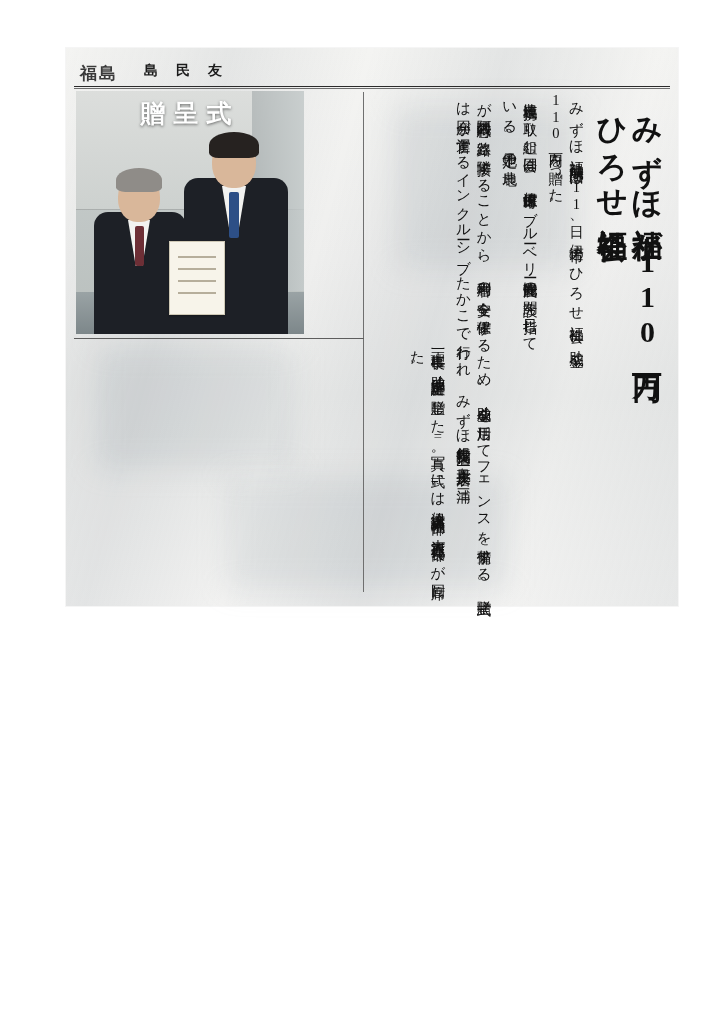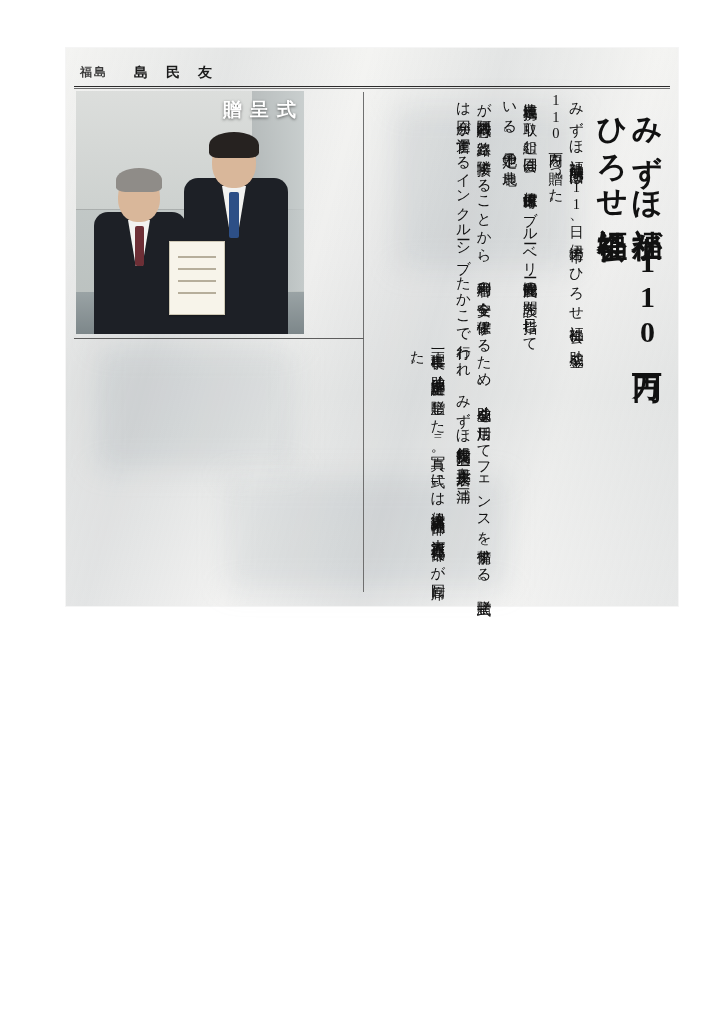--- a/index.html
+++ b/index.html
@@ -56,21 +56,21 @@
   .paper-name {
     display: flex;
     gap: 26px;
     font-size: 14px;
     letter-spacing: 2px;
     color: #1b1b1b;
     font-weight: bold;
     padding-left: 6px;
   }
   .paper-name span:first-child{
-    font-size: 12px;
+    font-size: 17px;
     opacity: .85;
   }
   .issue-date {
     font-size: 11px;
     color: #1b1b1b;
     padding-right: 14px;
     letter-spacing: 0.4px;
   }
   .rule {
     position: absolute;
@@ -117,23 +117,23 @@
   }
   .photo .curtain{
     position:absolute; right:0; top:0; width:52px; height:200px;
     background: linear-gradient(90deg, rgba(150,158,160,.5), rgba(198,204,204,.85));
   }
   .photo-caption-band {
     position: absolute;
     top: 6px;
     left: 0;
     width: 100%;
-    text-align: right;
+    text-align: center;
     color: #ffffff;
-    font-size: 19px;
+    font-size: 25px;
     letter-spacing: 8px;
     font-weight: bold;
     text-shadow: 0 1px 3px rgba(0,0,0,.55);
     z-index: 3;
   }
   
   .man {
     position: absolute;
     bottom: 0;
   }

